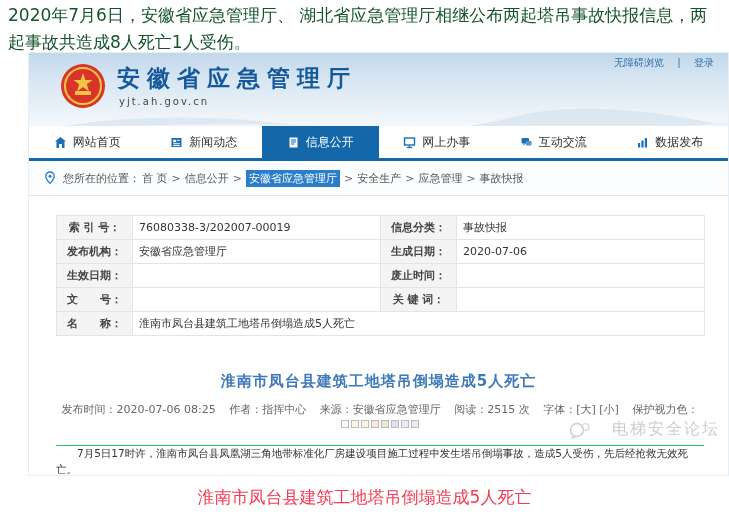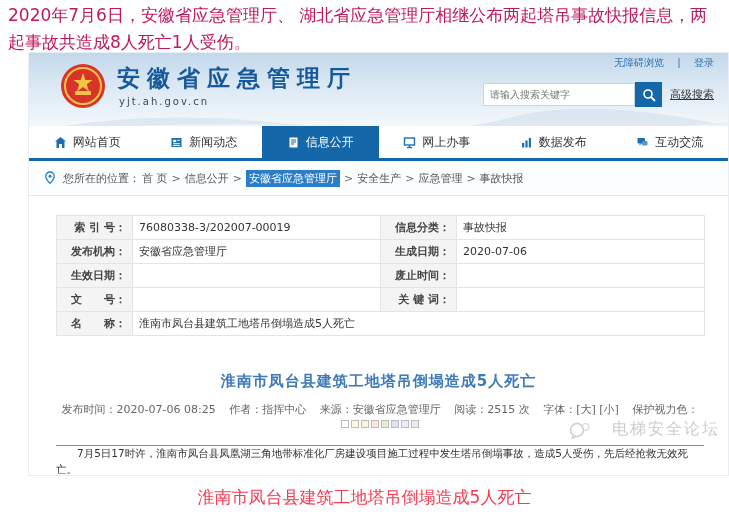--- a/index.html
+++ b/index.html
@@ -1,20 +1,20 @@
 <!DOCTYPE html>
 <html><head>
 <meta charset="utf-8">
 <style>
   * { margin:0; padding:0; box-sizing:border-box; }
   body { font-family:"DejaVu Sans","Liberation Sans",sans-serif; background:#fff; }
   .page { position:relative; width:729px; height:518px; background:#fff; overflow:hidden; }
 
   .intro { position:absolute; left:8px; top:2px; width:716px; font-size:17px;
-           line-height:27px; color:#be185d; }
+           line-height:27px; color:#14532d; }
 
   .shot { position:absolute; left:28px; top:52px; width:701px; height:424px;
           background:#fff; border:1px solid #e9eef3; }
 
   
   .hdr { position:relative; height:73px;
          background:linear-gradient(180deg,#c2d8eb 0%,#d9e7f3 40%,#f3f8fc 100%); overflow:hidden; }
   .hdr .mist { position:absolute; bottom:-6px; left:0; width:100%; height:26px; opacity:.5; }
   .emblem { position:absolute; left:30px; top:9px; width:48px; height:48px; }
   .sitename { position:absolute; left:88px; top:10px; font-size:23px; font-weight:bold;
@@ -42,21 +42,21 @@
                 display:flex; align-items:center; padding:0 14px; font-size:11px; color:#555; }
   .crumbstrip .sep { margin:0 4px; color:#666; }
   .crumb-chip { background:#2a7dc9; color:#fff; padding:1px 3px; }
   .crumb-prefix { margin:0 2px 0 6px; }
 
   
   .rec { position:absolute; left:27px; top:162px; width:648px; border-collapse:collapse;
          table-layout:fixed; }
   .rec td { border:1px solid #e4e4e4; height:24px; font-size:11px; padding:2px 6px;
             overflow:hidden; white-space:nowrap; }
-  .rec td.lbl { background:#f4f4f4; color:#444; font-weight:bold; text-align:right; width:76px; }
+  .rec td.lbl { background:#f4f4f4; color:#444; font-weight:bold; text-align:center; width:76px; }
   .rec td.val { background:#fff; color:#333; width:248px; }
 
   
   .dtitle { position:absolute; left:0; top:319px; width:100%; text-align:center;
             font-size:15px; color:#3e79b8; font-weight:bold; letter-spacing:1px; }
   .meta { position:absolute; left:27px; top:349px; width:648px; text-align:center;
           font-size:11px; color:#666; border-bottom:1px solid #22c55e; padding-bottom:15px; }
   .meta span.part { margin:0 5px; }
   .swatch { display:inline-block; width:8px; height:8px; border:1px solid #bbb;
             margin:0 1px; vertical-align:-1px; cursor:pointer; }
@@ -88,30 +88,20 @@
         <polygon points="24,11 26.4,18 33.5,18 27.8,22.3 30,29.5 24,25 18,29.5 20.2,22.3 14.5,18 21.6,18" fill="#f3c545"></polygon>
         <rect x="16" y="29" width="16" height="4" rx="1" fill="#f3c545"></rect>
       </svg>
       <div class="sitename">安徽省应急管理厅</div>
       <div class="domain">yjt.ah.gov.cn</div>
       <div class="toplinks">
         <span>无障碍浏览</span>
         <span>|</span>
         <span>登录</span>
       </div>
-      <div class="searchrow">
-        <input class="searchbox" placeholder="请输入搜索关键字" style="">
-        <button class="searchbtn">
-          <svg width="14" height="14" viewBox="0 0 14 14">
-            <circle cx="6" cy="6" r="4" fill="none" stroke="#fff" stroke-width="1.6"></circle>
-            <line x1="9" y1="9" x2="13" y2="13" stroke="#fff" stroke-width="1.8"></line>
-          </svg>
-        </button>
-        <a class="adv">高级搜索</a>
-      </div>
     </div>
 
     <div class="nav">
       <div class="nav-item">
         <svg width="13" height="13" viewBox="0 0 13 13">
           <path d="M6.5 1 L12 5.5 H10.5 V12 H8 V8 H5 V12 H2.5 V5.5 H1 Z" fill="#1a6fb5"></path>
         </svg>
         <span>网站首页</span>
       </div>
       <div class="nav-item">
@@ -136,33 +126,33 @@
       <div class="nav-item">
         <svg width="13" height="13" viewBox="0 0 13 13">
           <rect x="1.5" y="2" width="10" height="7" fill="none" stroke="#1a6fb5" stroke-width="1.4"></rect>
           <rect x="5.5" y="9.5" width="2" height="1.4" fill="#1a6fb5"></rect>
           <rect x="3.8" y="11" width="5.4" height="1.2" fill="#1a6fb5"></rect>
         </svg>
         <span>网上办事</span>
       </div>
       <div class="nav-item">
         <svg width="13" height="13" viewBox="0 0 13 13">
+          <rect x="1.5" y="2" width="7.5" height="5.5" rx="1" fill="#1a6fb5"></rect>
+          <path d="M3.5 7.5 L3.5 9.5 L5.8 7.5 Z" fill="#1a6fb5"></path>
+          <rect x="6" y="5" width="5.5" height="4.4" rx="1" fill="#5a94c7"></rect>
+        </svg>
+        <span>互动交流</span>
+      </div>
+      <div class="nav-item">
+        <svg width="13" height="13" viewBox="0 0 13 13">
           <rect x="2" y="7" width="2.2" height="4.5" fill="#1a6fb5"></rect>
           <rect x="5.4" y="4.5" width="2.2" height="7" fill="#1a6fb5"></rect>
           <rect x="8.8" y="2" width="2.2" height="9.5" fill="#1a6fb5"></rect>
         </svg>
         <span>数据发布</span>
-      </div>
-      <div class="nav-item">
-        <svg width="13" height="13" viewBox="0 0 13 13">
-          <rect x="1.5" y="2" width="7.5" height="5.5" rx="1" fill="#1a6fb5"></rect>
-          <path d="M3.5 7.5 L3.5 9.5 L5.8 7.5 Z" fill="#1a6fb5"></path>
-          <rect x="6" y="5" width="5.5" height="4.4" rx="1" fill="#5a94c7"></rect>
-        </svg>
-        <span>互动交流</span>
       </div>
     </div>
 
     <div class="crumbstrip">
       <svg width="14" height="14" viewBox="0 0 14 14">
         <path d="M7 1 C4.5 1 2.8 2.9 2.8 5.2 C2.8 8 7 12.4 7 12.4 C7 12.4 11.2 8 11.2 5.2 C11.2 2.9 9.5 1 7 1 Z" fill="none" stroke="#2a7dc9" stroke-width="1.3"></path>
         <circle cx="7" cy="5.2" r="1.5" fill="#2a7dc9"></circle>
       </svg>
       <span class="crumb-prefix">您所在的位置：</span>
       <span>首 页</span>

